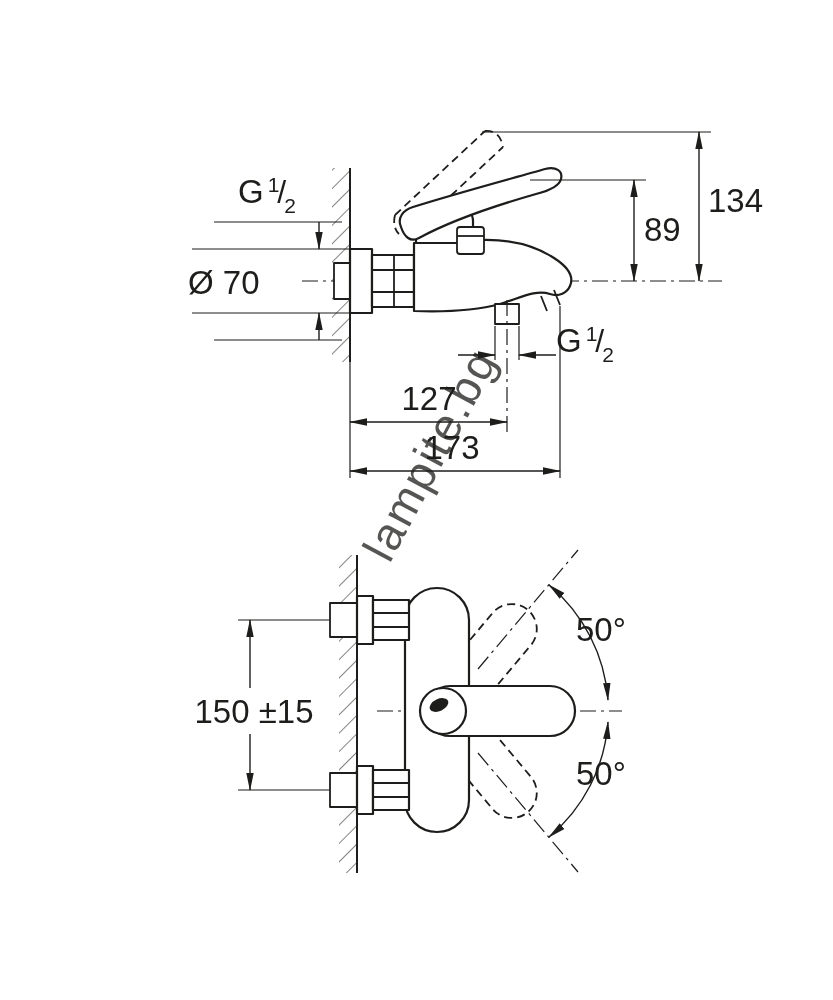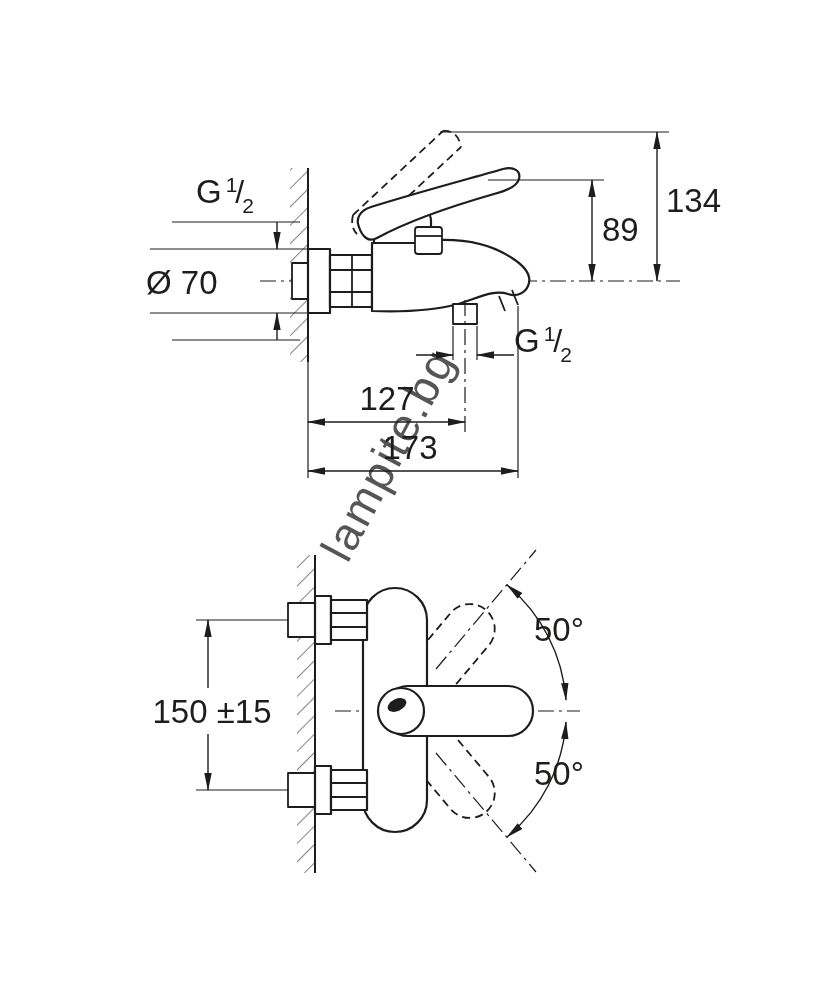--- a/index.html
+++ b/index.html
@@ -2,20 +2,21 @@
 <html><head>
 <meta charset="utf-8">
 <style>
   html,body{margin:0;padding:0;background:#ffffff;}
   .page{
     position:relative;
     width:739px;height:1000px;
     background:#ffffff;
     font-family:"Liberation Sans", sans-serif;
     overflow:hidden;
+    padding-left:42px;
   }
   svg text{
     font-family:"Liberation Sans", sans-serif;
     fill:#1d1d1b;
   }
   .outline{fill:#ffffff;stroke:#1d1d1b;stroke-width:2.2;stroke-linejoin:round;}
   .outline-thin{fill:#ffffff;stroke:#1d1d1b;stroke-width:1.8;stroke-linejoin:round;}
   .edge{fill:none;stroke:#1d1d1b;stroke-width:1.8;}
   .dim{fill:none;stroke:#1d1d1b;stroke-width:1.4;}
   .ext{fill:none;stroke:#1d1d1b;stroke-width:1.2;}

